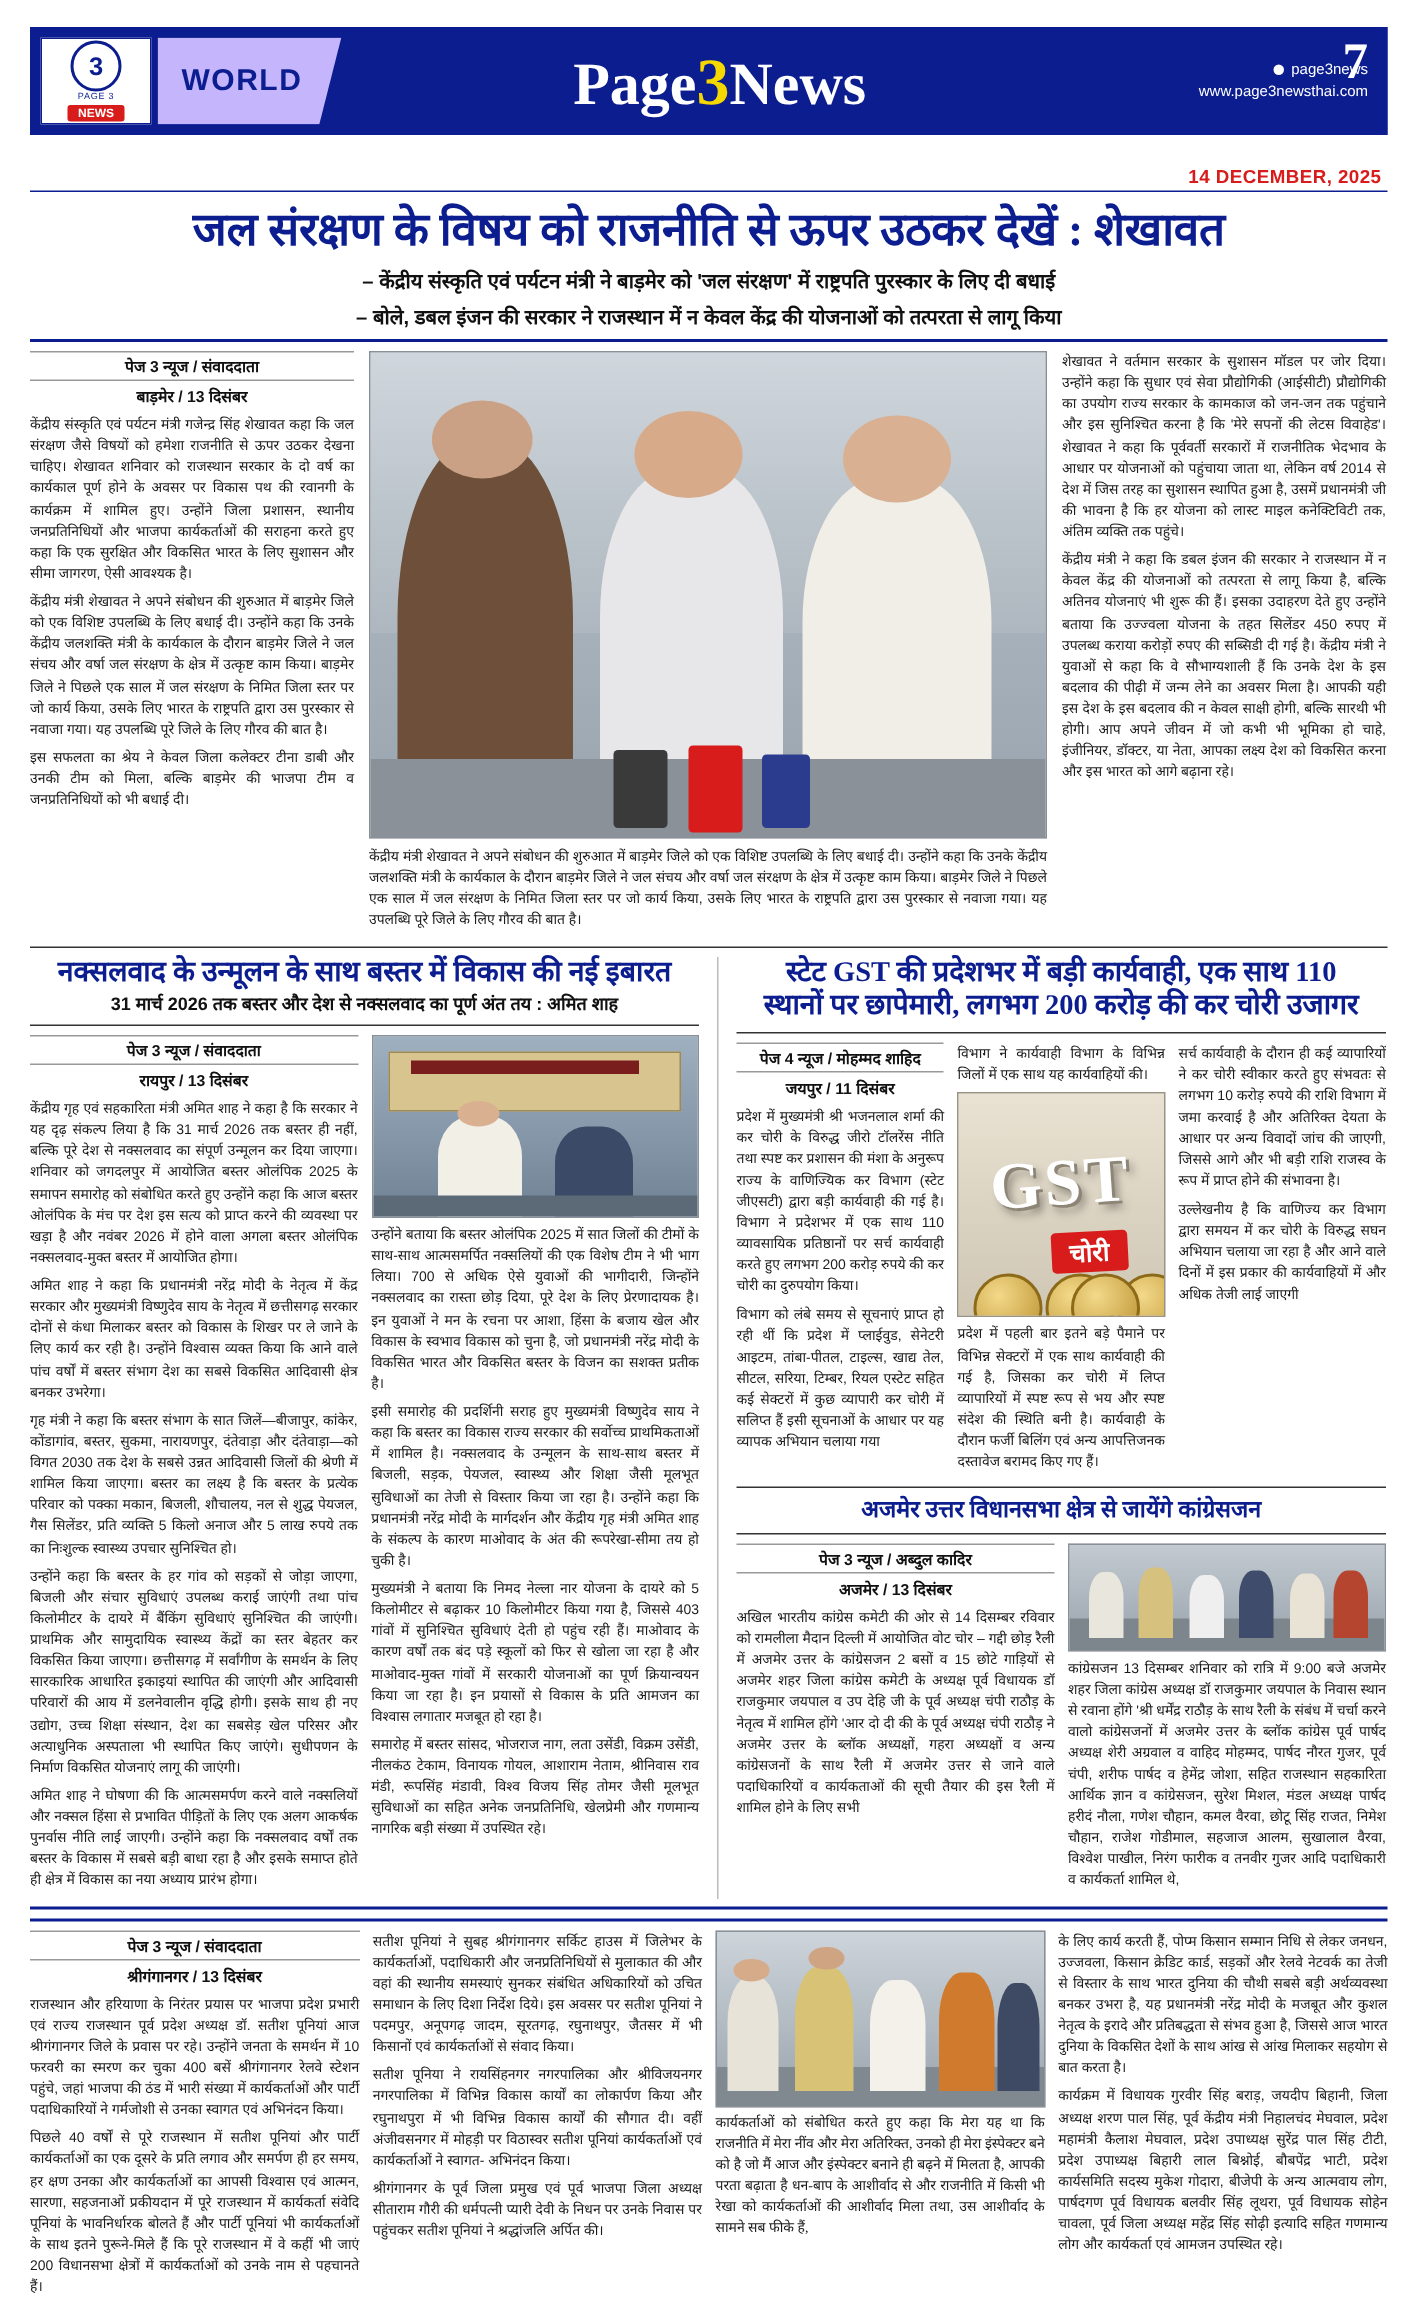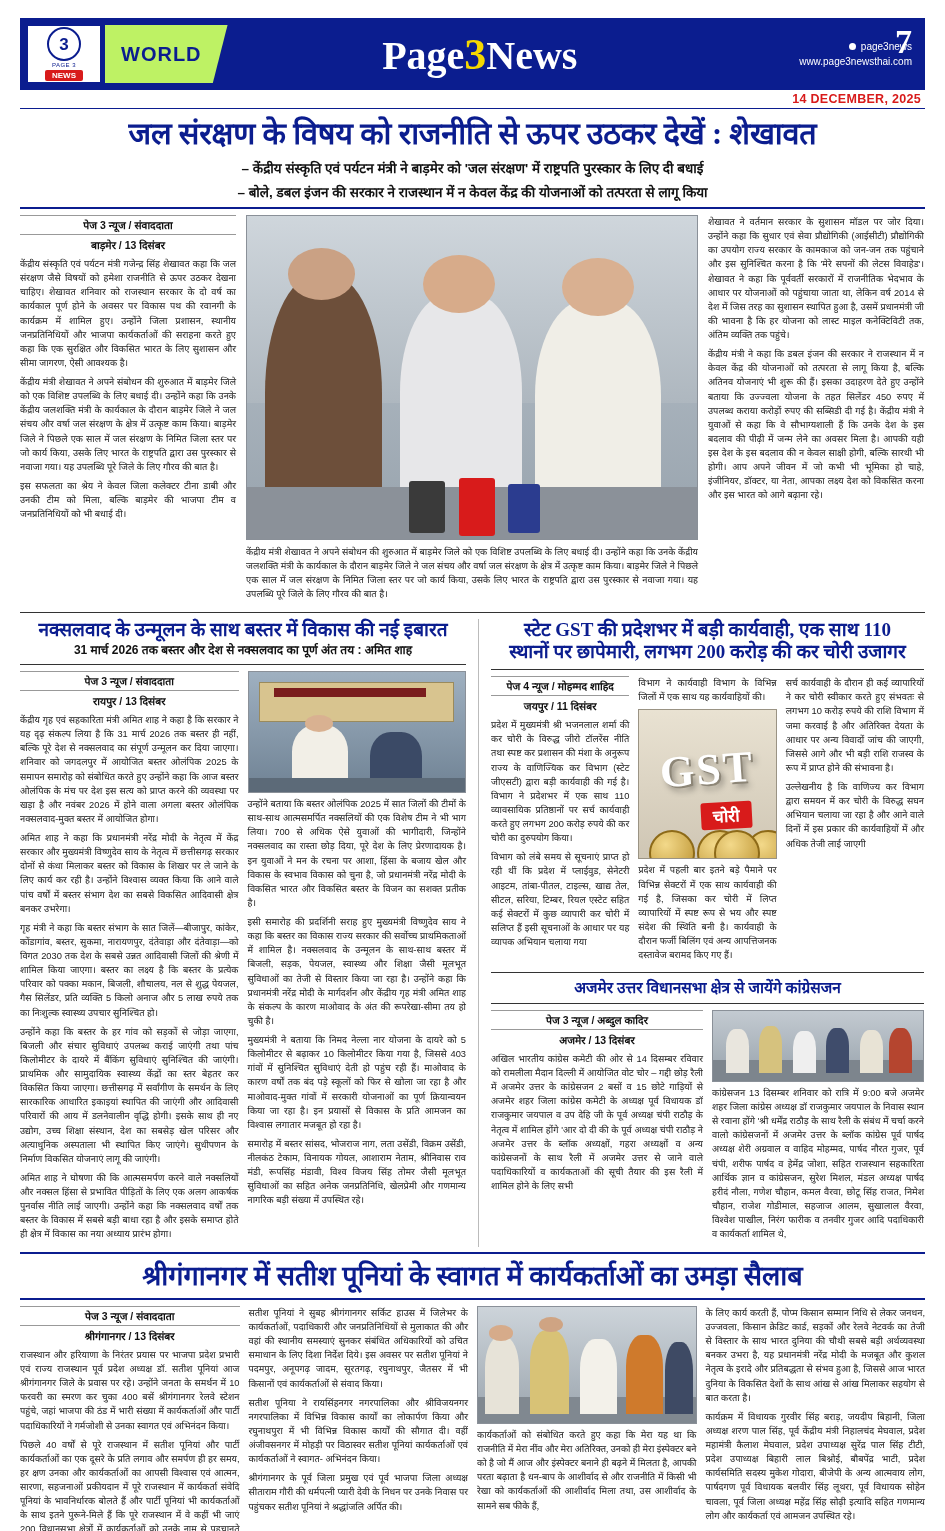--- a/index.html
+++ b/index.html
@@ -49,21 +49,21 @@
   }
   .logo-sub {
     font-size: 6px; color: #0b1d8f; letter-spacing: .5px; margin-top: 1px;
   }
   .logo-news {
     margin-top: 2px;
     background: #d81b1b; color: #fff; font-size: 8px; font-weight: bold;
     padding: 1px 7px; border-radius: 2px;
   }
   .world-tab {
-    background: #bef264;
+    background: #c4b5fd;
     color: #0b1d8f;
     font-weight: bold;
     font-size: 20px;
     letter-spacing: 1px;
     display: flex; align-items: center;
     padding: 0 16px;
     margin: 4px 0 4px 0;
     clip-path: polygon(0 0, 100% 0, 88% 100%, 0% 100%);
     padding-right: 26px;
   }
@@ -98,21 +98,21 @@
     position: absolute;
     right: 10px; top: 2px;
     font-size: 34px; font-weight: bold; color: #fff;
     font-family: "Liberation Serif", serif;
   }
   .dateline {
     text-align: right;
     color: #d81b1b;
     font-size: 12.5px;
     font-weight: bold;
-    padding: 2px 4px 0 0;
+    padding: 21px 4px 0 0;
     letter-spacing: .3px;
   }
   .rule-thin { border-top: 1px solid #0b1d8f; margin-top: 2px; }
 
   
   .lead-head {
     text-align: center;
     font-family: "Liberation Serif", serif;
     font-weight: bold;
     font-size: 30.5px;
@@ -389,21 +389,20 @@
             </div>
           </div>
           <p class="body" style="margin-top:4px;">कांग्रेसजन 13 दिसम्बर शनिवार को रात्रि में 9:00 बजे अजमेर शहर जिला कांग्रेस अध्यक्ष डॉ राजकुमार जयपाल के निवास स्थान से रवाना होंगे 'श्री धर्मेंद्र राठौड़ के साथ रैली के संबंध में चर्चा करने वालो कांग्रेसजनों में अजमेर उत्तर के ब्लॉक कांग्रेस पूर्व पार्षद अध्यक्ष शेरी अग्रवाल व वाहिद मोहम्मद, पार्षद नौरत गुजर, पूर्व चंपी, शरीफ पार्षद व हेमेंद्र जोशा, सहित राजस्थान सहकारिता आर्थिक ज्ञान व कांग्रेसजन, सुरेश मिशल, मंडल अध्यक्ष पार्षद हरीदं नौला, गणेश चौहान, कमल वैरवा, छोटू सिंह राजत, निमेश चौहान, राजेश गोडीमाल, सहजाज आलम, सुखालाल वैरवा, विश्वेश पाखील, निरंग फारीक व तनवीर गुजर आदि पदाधिकारी व कार्यकर्ता शामिल थे,</p>
         </div>
       </div>
     </div>
   </div>
 
   <div class="hr-blue"></div>
 
-  <div class="bigband">श्रीगंगानगर में सतीश पूनियां के स्वागत में कार्यकर्ताओं का उमड़ा सैलाब</div>
   <div class="hr-blue"></div>
 
   <div class="twocol">
     <div>
       <div class="byline">पेज 3 न्यूज / संवाददाता</div>
       <div class="city">श्रीगंगानगर / 13 दिसंबर</div>
       <p class="body">राजस्थान और हरियाणा के निरंतर प्रयास पर भाजपा प्रदेश प्रभारी एवं राज्य राजस्थान पूर्व प्रदेश अध्यक्ष डॉ. सतीश पूनियां आज श्रीगंगानगर जिले के प्रवास पर रहे। उन्होंने जनता के समर्थन में 10 फरवरी का स्मरण कर चुका 400 बसें श्रीगंगानगर रेलवे स्टेशन पहुंचे, जहां भाजपा की ठंड में भारी संख्या में कार्यकर्ताओं और पार्टी पदाधिकारियों ने गर्मजोशी से उनका स्वागत एवं अभिनंदन किया।</p>
       <p class="body">पिछले 40 वर्षों से पूरे राजस्थान में सतीश पूनियां और पार्टी कार्यकर्ताओं का एक दूसरे के प्रति लगाव और समर्पण ही हर समय, हर क्षण उनका और कार्यकर्ताओं का आपसी विश्वास एवं आत्मन, सारणा, सहजनाओं प्रकीयदान में पूरे राजस्थान में कार्यकर्ता संवेदि पूनियां के भावनिर्धारक बोलते हैं और पार्टी पूनियां भी कार्यकर्ताओं के साथ इतने पुरूने-मिले हैं कि पूरे राजस्थान में वे कहीं भी जाएं 200 विधानसभा क्षेत्रों में कार्यकर्ताओं को उनके नाम से पहचानते हैं।</p>
     </div>
     <div>

